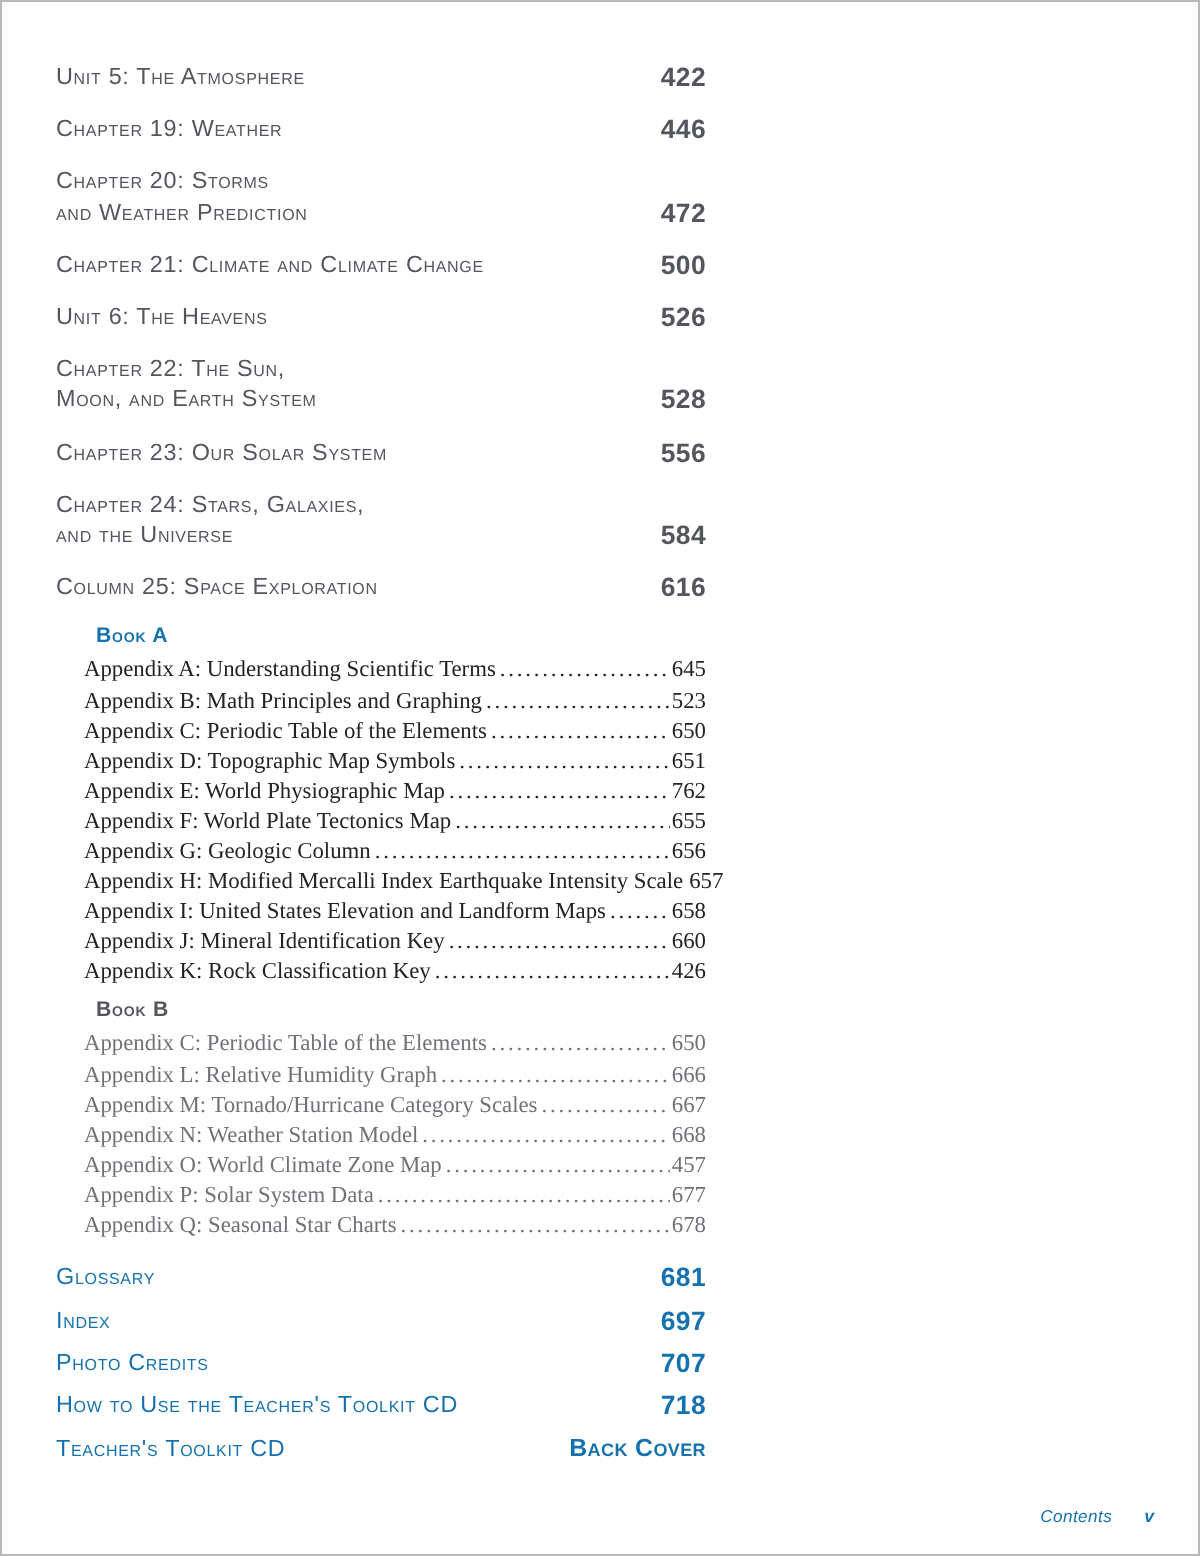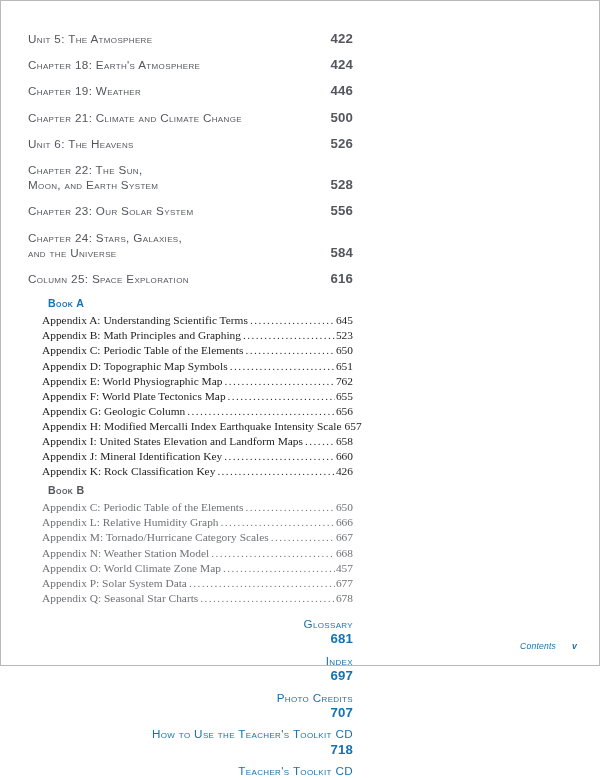--- a/index.html
+++ b/index.html
@@ -10,21 +10,21 @@
   body {
     width: 600px;
     height: 778px;
     font-family: "Liberation Sans", sans-serif;
     overflow: hidden;
   }
   .page {
     position: relative;
     box-sizing: border-box;
     width: 600px;
-    height: 666px;
+    height: 778px;
     background: #ffffff;
     border: 1px solid #b9b9b9;
     padding: 0;
   }
   .content {
     position: absolute;
     left: 27px;
     top: 30px;
     width: 325px;
   }
@@ -102,24 +102,23 @@
   }
   .ap-dots::before {
     content: "......................................................................"
              "......................................................................";
   }
   .ap-page { flex: none; }
 
   
   .back-row {
     display: flex;
-    align-items: flex-end;
+    align-items: center;
     justify-content: space-between;
     margin-bottom: 6px;
-    flex-direction: column;
   }
   .back-title {
     font-family: "Liberation Sans", sans-serif;
     font-size: 11.7px;
     font-variant: small-caps;
     letter-spacing: 0.35px;
     color: #1672ae;
     line-height: 15.4px;
   }
   .back-page {
@@ -166,26 +165,27 @@
 
 <div class="page">
   <div class="content">
 
     <div id="chapter-list">
         <div class="toc-row">
           <div class="toc-title">Unit 5: The Atmosphere</div>
           <div class="toc-page">422</div>
         </div>
         <div class="toc-row">
-          <div class="toc-title">Chapter 18: Earth's Atmosphere</div>
-          <div class="toc-page">424</div>
-        </div>
-        <div class="toc-row">
           <div class="toc-title">Chapter 19: Weather</div>
           <div class="toc-page">446</div>
+        </div>
+        <div class="toc-row">
+          <div class="toc-title">Chapter 20: Storms
+and Weather Prediction</div>
+          <div class="toc-page">472</div>
         </div>
         <div class="toc-row">
           <div class="toc-title">Chapter 21: Climate and Climate Change</div>
           <div class="toc-page">500</div>
         </div>
         <div class="toc-row">
           <div class="toc-title">Unit 6: The Heavens</div>
           <div class="toc-page">526</div>
         </div>
         <div class="toc-row">

